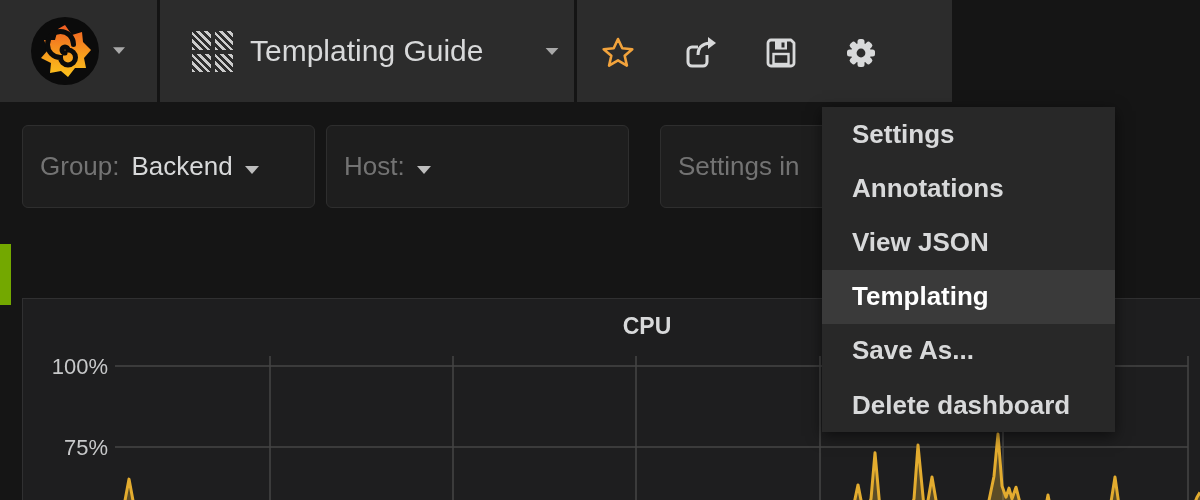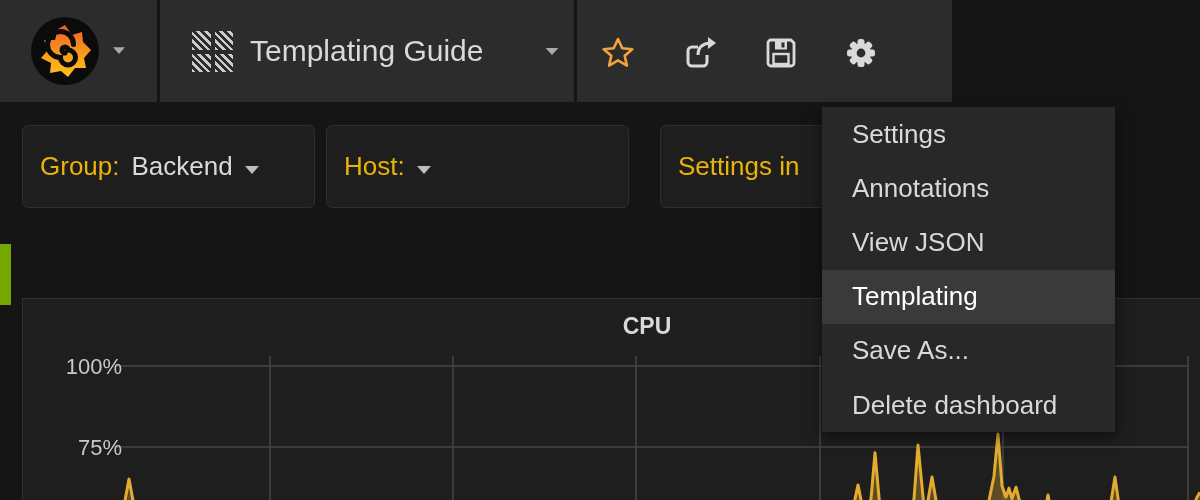--- a/index.html
+++ b/index.html
@@ -17,38 +17,38 @@
   .logo-caret{position:absolute;left:111px;top:46px;}
   .caret{width:0;height:0;border-left:8px solid transparent;border-right:8px solid transparent;border-top:9px solid #a9a9a9;}
   .dash-nav{position:absolute;left:160px;top:0;width:414px;height:102px;cursor:pointer;}
   .dash-icon{position:absolute;left:32px;top:31px;width:41px;height:41px;display:grid;grid-template-columns:1fr 1fr;grid-template-rows:1fr 1fr;gap:4px;}
   .dash-icon span{background:repeating-linear-gradient(45deg,#cbcbcb 0 2.6px,#2c2c2c 2.6px 5.4px);}
   .dash-title{position:absolute;left:90px;top:0;height:102px;line-height:102px;font-size:30px;color:#d8d9da;white-space:nowrap;}
   .dash-caret{position:absolute;left:384px;top:47px;}
   .nav-icon-btn{position:absolute;top:35px;width:36px;height:36px;cursor:pointer;}
   
   .var-box{position:absolute;top:125px;height:83px;background:#1e1e1e;border:1px solid #2e2e2e;border-radius:6px;box-sizing:border-box;display:flex;align-items:center;padding-left:17px;cursor:pointer;z-index:5;white-space:nowrap;overflow:hidden;}
-  .var-label{color:#eab308;font-size:26px;}
+  .var-label{color:#737373;font-size:26px;}
   .var-value{color:#d8d9da;font-size:26px;margin-left:12px;}
   .var-caret{width:0;height:0;border-left:7px solid transparent;border-right:7px solid transparent;border-top:8px solid #bdbdbd;margin-left:12px;margin-top:6px;}
   #var-box-1{left:22px;width:293px;}
   #var-box-2{left:326px;width:303px;}
   #var-box-3{left:660px;width:330px;}
   
   .row-tab{position:absolute;left:0;top:244px;width:11px;height:61px;background:#73a800;cursor:pointer;z-index:6;}
   
   .panel{position:absolute;left:22px;top:298px;width:1178px;height:202px;background:#1e1e1f;border-top:1px solid #303031;border-left:1px solid #303031;box-sizing:border-box;z-index:1;}
   .panel-title{position:absolute;left:547px;top:313px;width:200px;text-align:center;font-size:23px;font-weight:bold;color:#d8d9da;cursor:pointer;z-index:4;}
-  .ylab{position:absolute;left:44px;width:78px;text-align:right;font-size:22px;color:#c7c8c9;z-index:4;}
+  .ylab{position:absolute;left:30px;width:78px;text-align:right;font-size:22px;color:#c7c8c9;z-index:4;}
   #ylab-100{top:354px;}
   #ylab-75{top:435px;}
   #chart-svg{position:absolute;left:0;top:0;z-index:3;}
   
   .menu{position:absolute;left:822px;top:107px;width:293px;background:#282828;z-index:30;box-shadow:0 4px 14px rgba(0,0,0,0.55);}
-  .menu-item{height:54.2px;display:flex;align-items:center;padding-left:30px;font-size:26px;color:#d8d9da;cursor:pointer;}
+  .menu-item{height:54.2px;display:flex;align-items:center;padding-left:30px;font-size:26px;color:#d8d9da;cursor:pointer;font-weight:bold;}
   .menu-item.active{background:#3a3a3a;color:#ffffff;}
 </style>
 </head>
 <body>
 
 <div class="panel"></div>
 <svg id="chart-svg" width="1200" height="500">
     <line x1="270" y1="356" x2="270" y2="520" stroke="#464646" stroke-width="1.5"></line>
     <line x1="453" y1="356" x2="453" y2="520" stroke="#464646" stroke-width="1.5"></line>
     <line x1="636" y1="356" x2="636" y2="520" stroke="#464646" stroke-width="1.5"></line>

